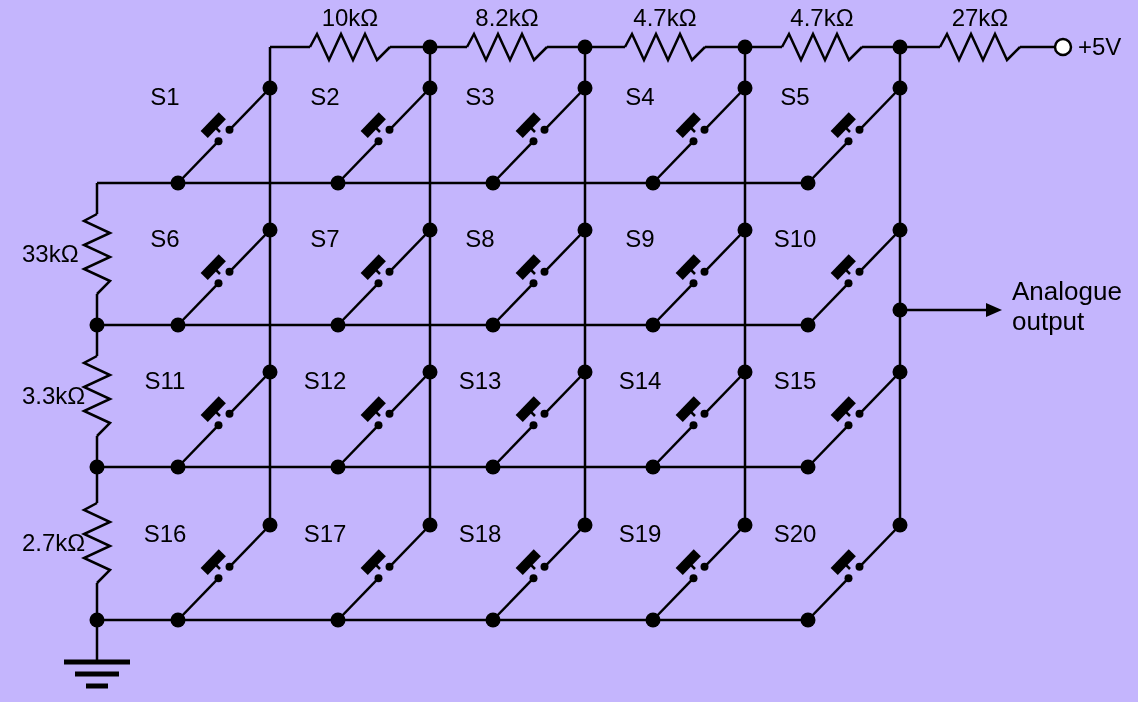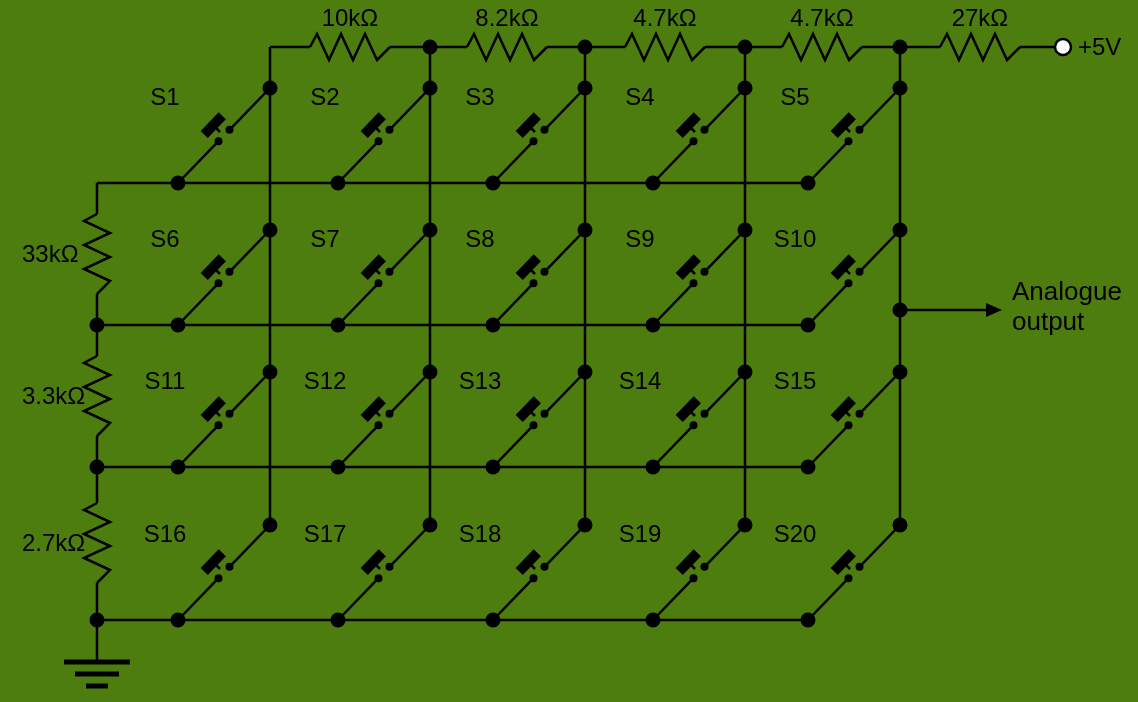--- a/index.html
+++ b/index.html
@@ -4,21 +4,21 @@
 <style>
   html, body {
     margin: 0;
     padding: 0;
     background: #ffffff;
   }
   .stage {
     position: relative;
     width: 1138px;
     height: 702px;
-    background: #4d7c0f;
+    background: #c4b5fd;
     font-family: "Liberation Sans", sans-serif;
     text-align: right;
   }
   svg { display: block; }
   .wire  { stroke: #000000; stroke-width: 2.5; fill: none; }
   .thick { stroke: #000000; stroke-width: 5;   fill: none; }
   .cap   { stroke: #000000; stroke-width: 10;  fill: none; stroke-linecap: butt; }
   .stem  { stroke: #000000; stroke-width: 2.5; fill: none; }
   .dot   { fill: #000000; stroke: none; }
   .pad   { fill: #ffffff; stroke: #000000; stroke-width: 2.5; }

